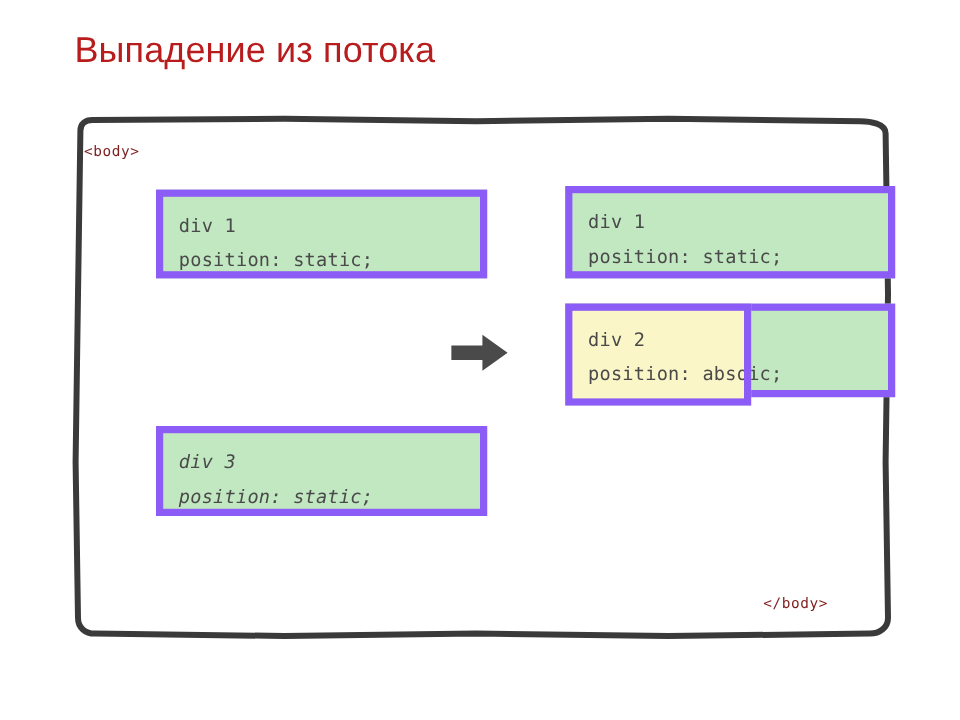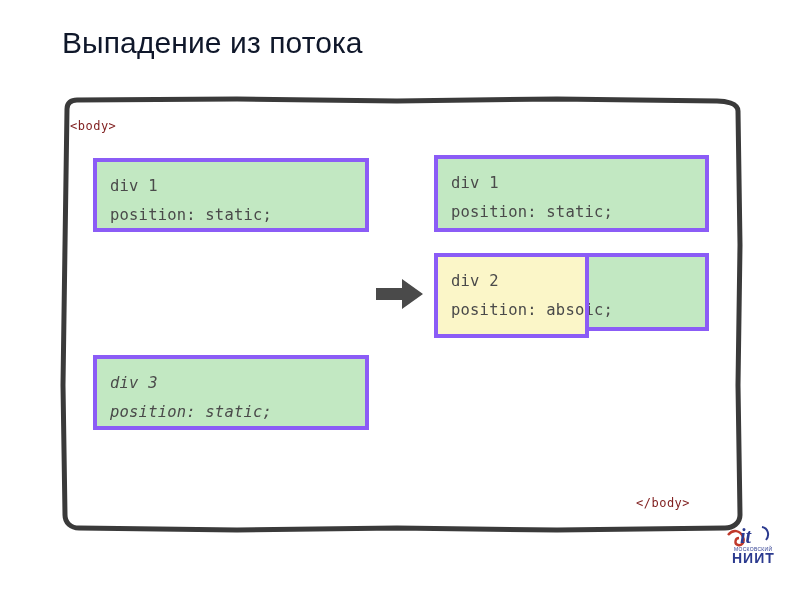--- a/index.html
+++ b/index.html
@@ -24,21 +24,21 @@
     background: #ffffff;
   }
 
   
   .slide-title {
     position: absolute;
     left: 62px;
     top: 26px;
     font-size: 30px;
     font-weight: 400;
-    color: #0f172a;
+    color: #b91c1c;
     letter-spacing: 0.1px;
     white-space: nowrap;
   }
 
   
   .body-frame {
     position: absolute;
     left: 57px;
     top: 95px;
     width: 690px;
@@ -55,29 +55,30 @@
     white-space: pre;
     letter-spacing: 0.5px;
   }
   .tag-open  { left: 70px;  top: 119px; }
   .tag-close { left: 636px; top: 496px; }
 
   
   .code-box {
     position: absolute;
     box-sizing: border-box;
-    border: 4px solid #8b5cf6;
+    border: 6px solid #8b5cf6;
     font-family: "DejaVu Sans Mono", "Liberation Mono", monospace;
     font-size: 15.5px;
     line-height: 29px;
     color: #4a4a4a;
     white-space: pre;
     overflow: hidden;
     padding: 10px 0 4px 13px;
     letter-spacing: 0.2px;
+    margin-left: 37px;
   }
   .green  { background: #c2e8c2; }
   .yellow { background: #fbf6c8; }
 
   
   .box-l1 { left: 93px; top: 158px; width: 276px; height: 74px; }
   .box-l2 { left: 93px; top: 254px; width: 276px; height: 80px; }
   .box-l3 { left: 93px; top: 355px; width: 276px; height: 75px; font-style: italic; }
 
   
@@ -145,23 +146,14 @@
 
   <div class="code-box green box-r1"><span>div 1</span>
 <span>position: static;</span></div>
 
   <div class="code-box green box-r3"><span>div 3</span>
 <span>position: static;</span></div>
 
   <div class="code-box yellow box-r2"><span>div 2</span>
 <span>position: absolute;</span></div>
 
-  <div class="logo">
-    <svg width="62" height="48" viewBox="0 0 62 48">
-      <path d="M 4 16 C 9 10, 16 11, 19 18 C 21 23, 18 27, 14 26 C 10 25, 11 19, 15 19" fill="none" stroke="#c0392b" stroke-width="2.4"></path>
-      <text x="16" y="24" font-family="'Liberation Serif', serif" font-size="20" font-style="italic" font-weight="bold" fill="#2b3a8f">it</text>
-      <path d="M 38 8 C 44 9, 46 16, 42 21" fill="none" stroke="#2b3a8f" stroke-width="2"></path>
-      <text x="10" y="32" font-family="'Liberation Sans', sans-serif" font-size="5" fill="#2b3a8f" letter-spacing="0.3">МОСКОВСКИЙ</text>
-      <text x="8" y="44" font-family="'Liberation Sans', sans-serif" font-size="14" font-weight="bold" fill="#2b3a8f" letter-spacing="1">НИИТ</text>
-    </svg>
-  </div>
 
 </div>
 
 </body></html>

